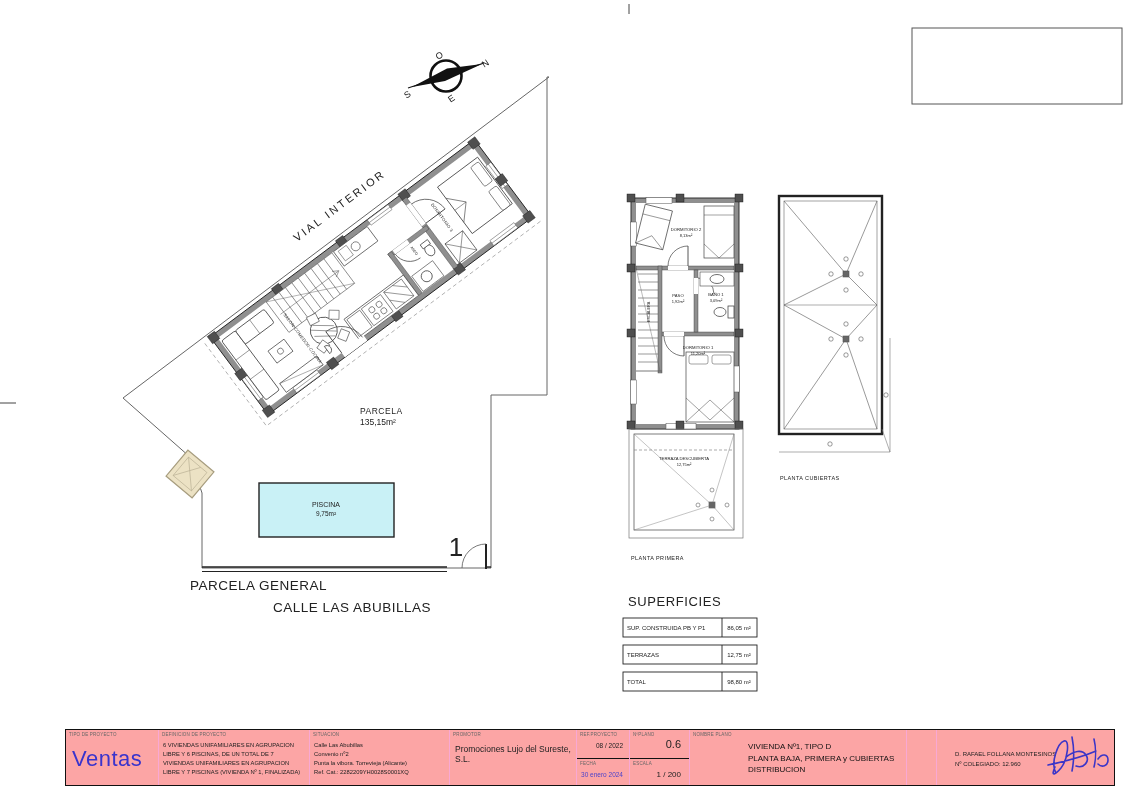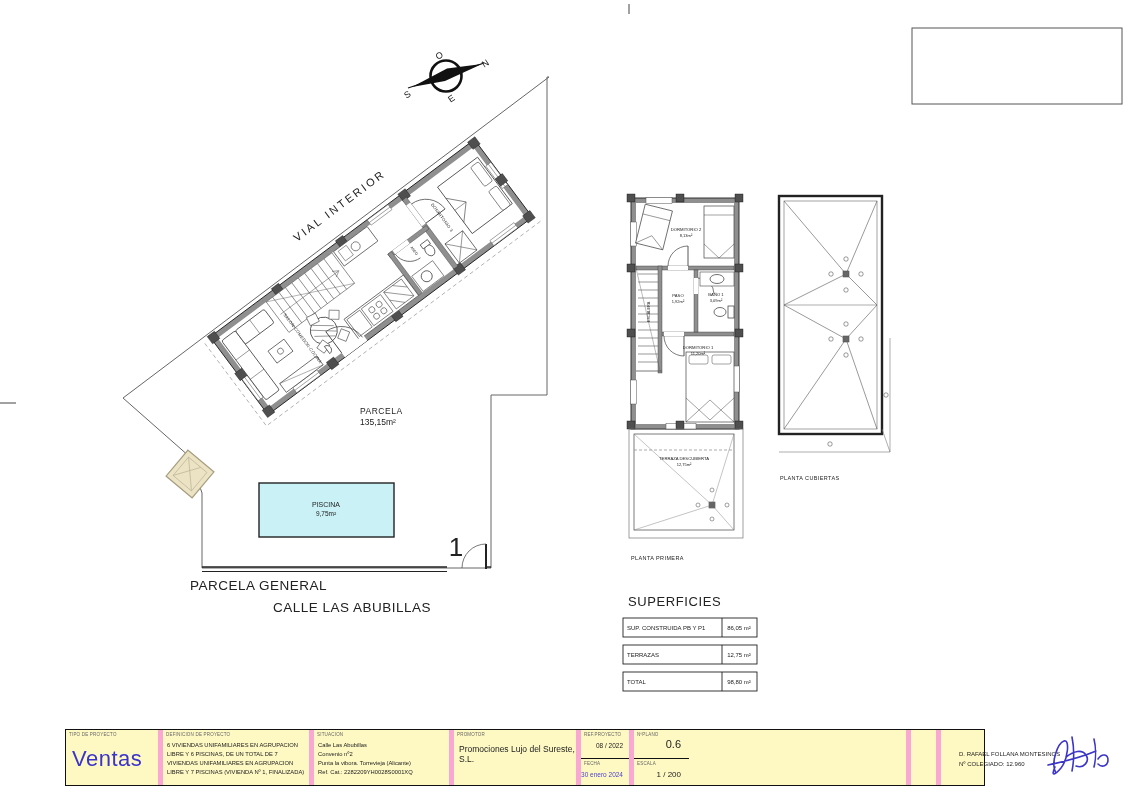--- a/index.html
+++ b/index.html
@@ -1,22 +1,22 @@
 <!DOCTYPE html>
 <html><head>
 <meta charset="utf-8">
 <style>
   html,body{margin:0;padding:0;background:#e8e8e8;}
   .page{position:relative;width:1131px;height:800px;background:#ffffff;overflow:hidden;
         font-family:"Liberation Sans",sans-serif;color:#1a1a1a;}
   svg text{font-family:"Liberation Sans",sans-serif;fill:#222;}
   
-  .titleblock{position:absolute;left:65px;top:729px;width:920px;height:57px;
-      border:1.6px solid #111;background:#fef9c3;box-sizing:border-box;}
-  .tb-cell{position:absolute;top:0;height:100%;border-left:5px solid #f9a8d4;box-sizing:border-box;}
+  .titleblock{position:absolute;left:65px;top:729px;width:1050px;height:57px;
+      border:1.6px solid #111;background:#fca5a5;box-sizing:border-box;}
+  .tb-cell{position:absolute;top:0;height:100%;border-left:1px solid #f9a8d4;box-sizing:border-box;}
   .tb-cell.first{border-left:none;}
   .tb-label{position:absolute;top:2px;left:3px;font-size:4.5px;color:#666;letter-spacing:.2px;white-space:nowrap;}
   .tb-ventas{position:absolute;left:6px;top:16px;font-size:22px;color:#3a34cc;letter-spacing:.5px;}
   .tb-small{position:absolute;left:4px;top:11px;font-size:5.8px;line-height:1.55;color:#222;white-space:nowrap;}
   .tb-promotor{position:absolute;left:5px;top:14px;font-size:8.5px;color:#222;}
   .tb-half{position:absolute;left:0;width:100%;height:50%;box-sizing:border-box;}
   .tb-half.bottom{top:50%;border-top:1px solid #111;}
   .tb-val-sm{position:absolute;right:6px;top:12px;font-size:6.5px;color:#222;}
   .tb-val-md{position:absolute;right:8px;top:8px;font-size:11px;color:#222;}
   .tb-val-esc{position:absolute;right:8px;top:11px;font-size:8px;color:#222;}
@@ -417,20 +417,28 @@
     <div class="tb-half">
       <div class="tb-label">NºPLANO</div>
       <div class="tb-val-md">0.6</div>
     </div>
     <div class="tb-half bottom">
       <div class="tb-label">ESCALA</div>
       <div class="tb-val-esc">1 / 200</div>
     </div>
   </div>
 
+  <div class="tb-cell" style="left:623px;width:217px;">
+    <div class="tb-label">NOMBRE PLANO</div>
+    <div class="tb-nombre">
+      <div>VIVIENDA Nº1, TIPO D</div>
+      <div>PLANTA BAJA, PRIMERA y CUBIERTAS</div>
+      <div>DISTRIBUCION</div>
+    </div>
+  </div>
 
   <div class="tb-cell" style="left:840px;width:30px;"></div>
 
   <div class="tb-cell" style="left:870px;width:180px;">
     <div class="tb-arq">
       <div>D. RAFAEL FOLLANA MONTESINOS</div>
       <div>Nº COLEGIADO: 12.960</div>
     </div>
     <svg class="tb-sig" width="66" height="50" viewBox="0 0 66 50">
       <path d="M12,40 C6,30 14,10 20,8 C26,6 24,26 17,35 C12,41 6,45 11,34

